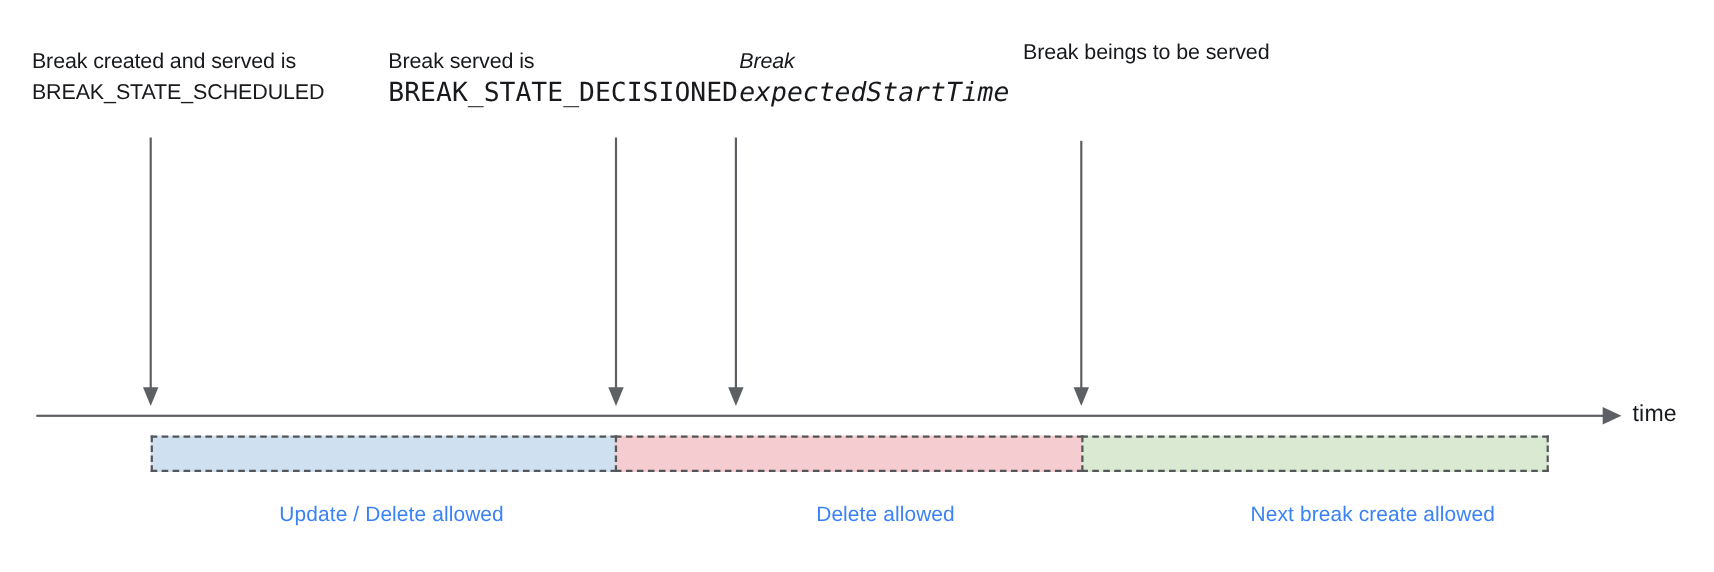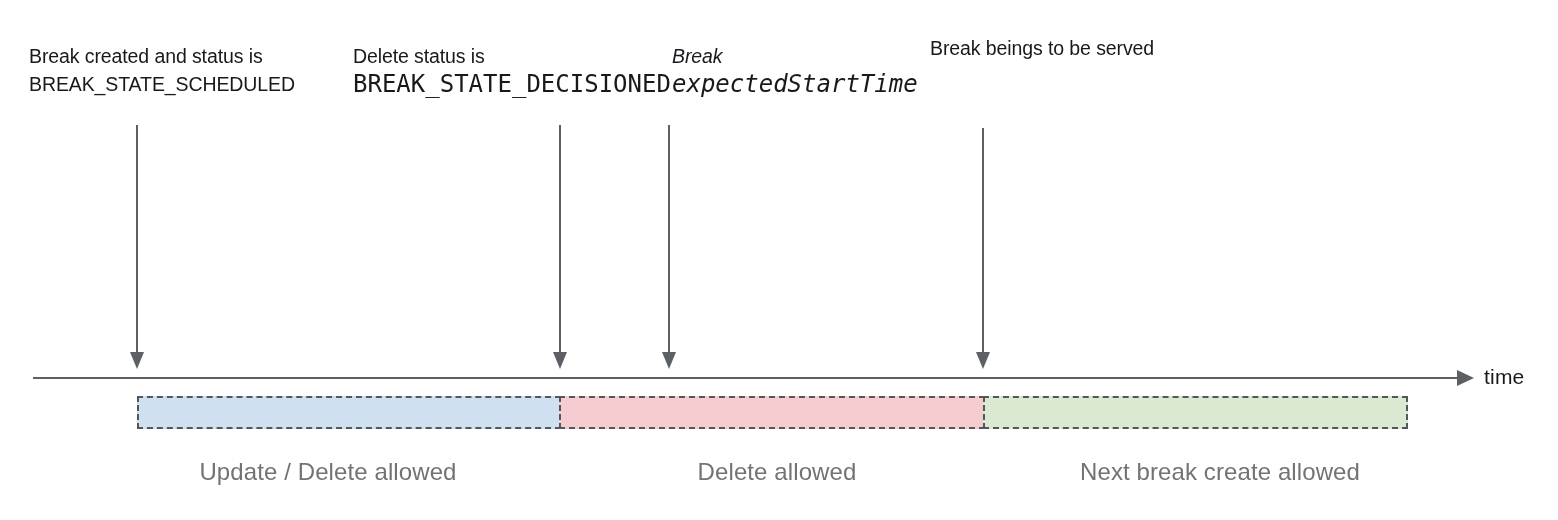--- a/index.html
+++ b/index.html
@@ -118,44 +118,45 @@
     box-sizing: border-box;
     border: 2px dashed #54565a;
     margin-left: -2px;
   }
   .phase-seg:first-child { margin-left: 0; }
 
   
   .caption {
     position: absolute;
     top: 458px;
-    font-size: 24px;
-    color: #737373;
+    font-size: 19px;
+    color: #3b82f6;
     text-align: center;
     white-space: nowrap;
     transform: translateX(-50%);
     letter-spacing: 0.1px;
+    margin-left: 28px;
   }
 </style>
 </head>
 <body>
 
 <div id="canvas">
 
   <div class="annotation ann-1">
-    <span class="ln sans">Break created and status is</span>
+    <span class="ln sans">Break created and served is</span>
     <span class="ln sans">BREAK_STATE_SCHEDULED</span>
   </div>
   <div class="varrow" style="left:130px; top:125px; height:244px;">
     <span class="stem"></span>
     <span class="head"></span>
   </div>
 
   <div class="annotation ann-2">
-    <span class="ln sans">Delete status is</span>
+    <span class="ln sans">Break served is</span>
     <span class="ln mono">BREAK_STATE_DECISIONED</span>
   </div>
   <div class="varrow" style="left:553px; top:125px; height:244px;">
     <span class="stem"></span>
     <span class="head"></span>
   </div>
 
   <div class="annotation ann-3">
     <span class="ln sans">Break</span>
     <span class="ln mono">expectedStartTime</span>

